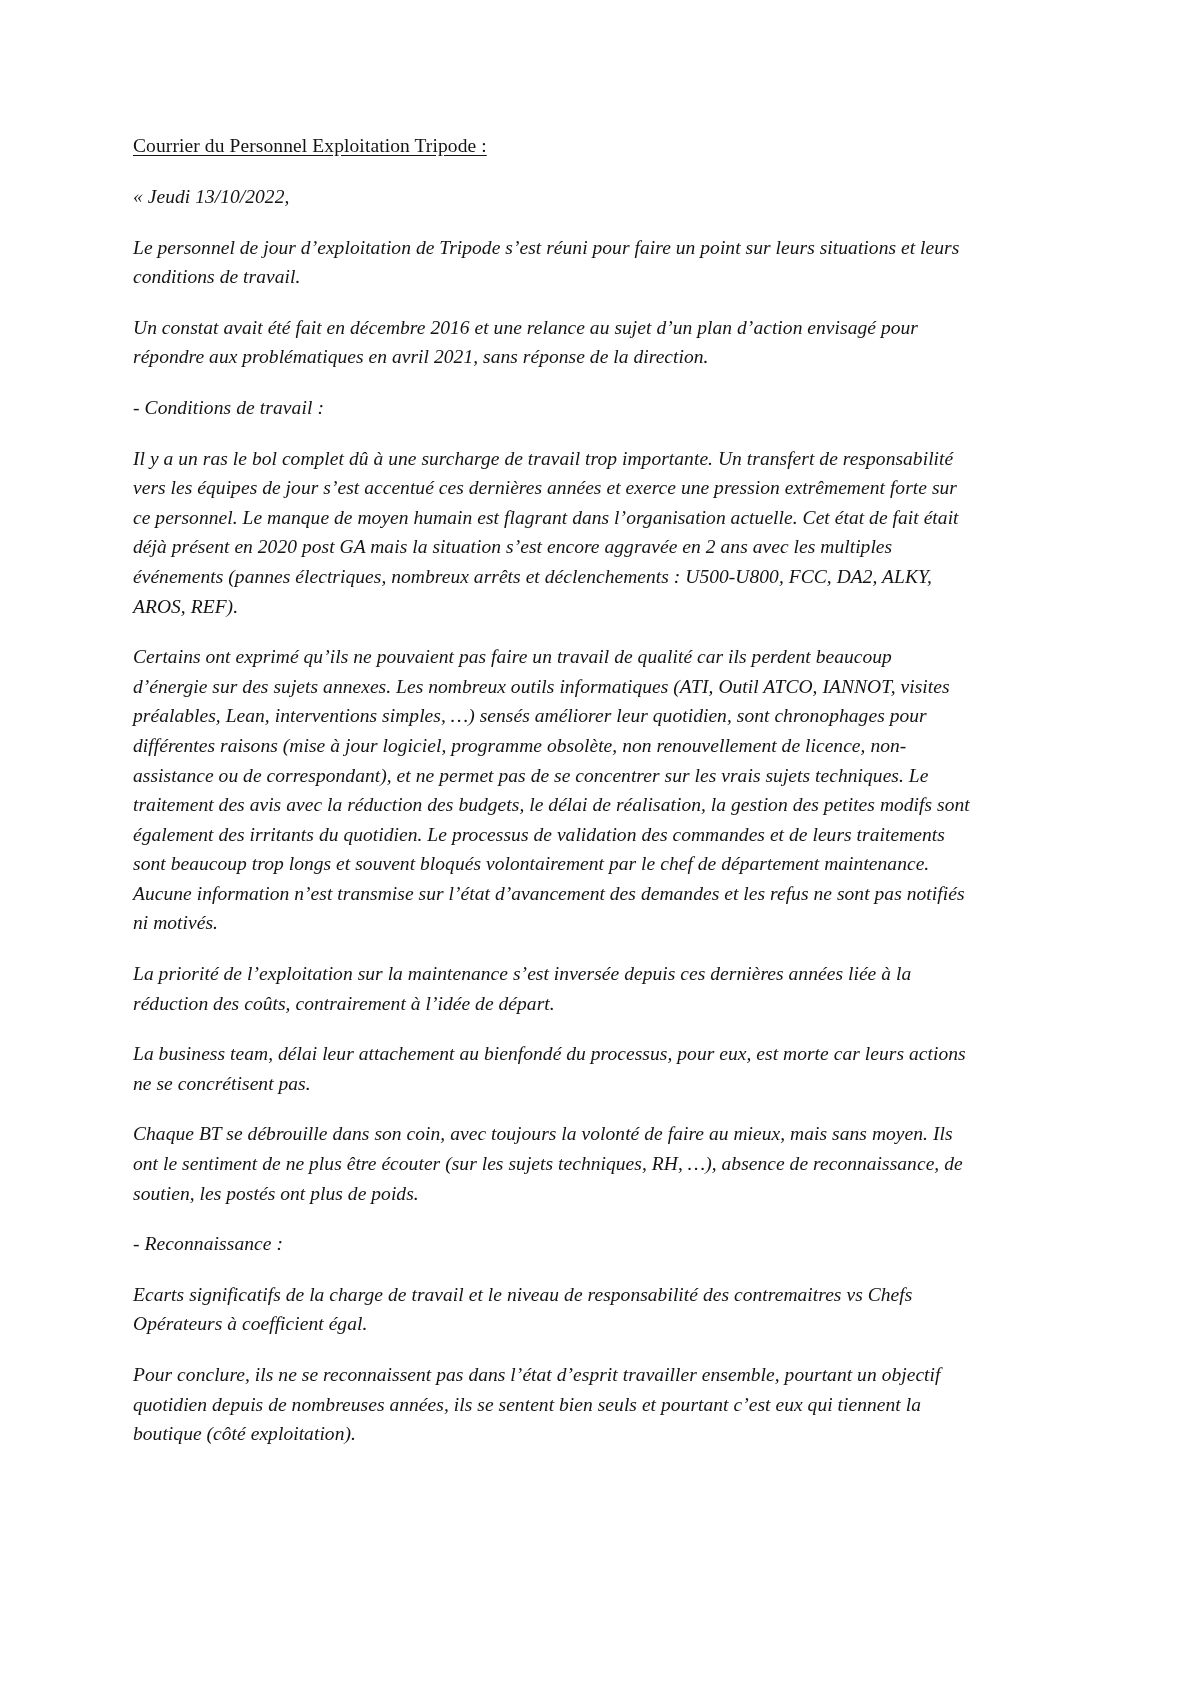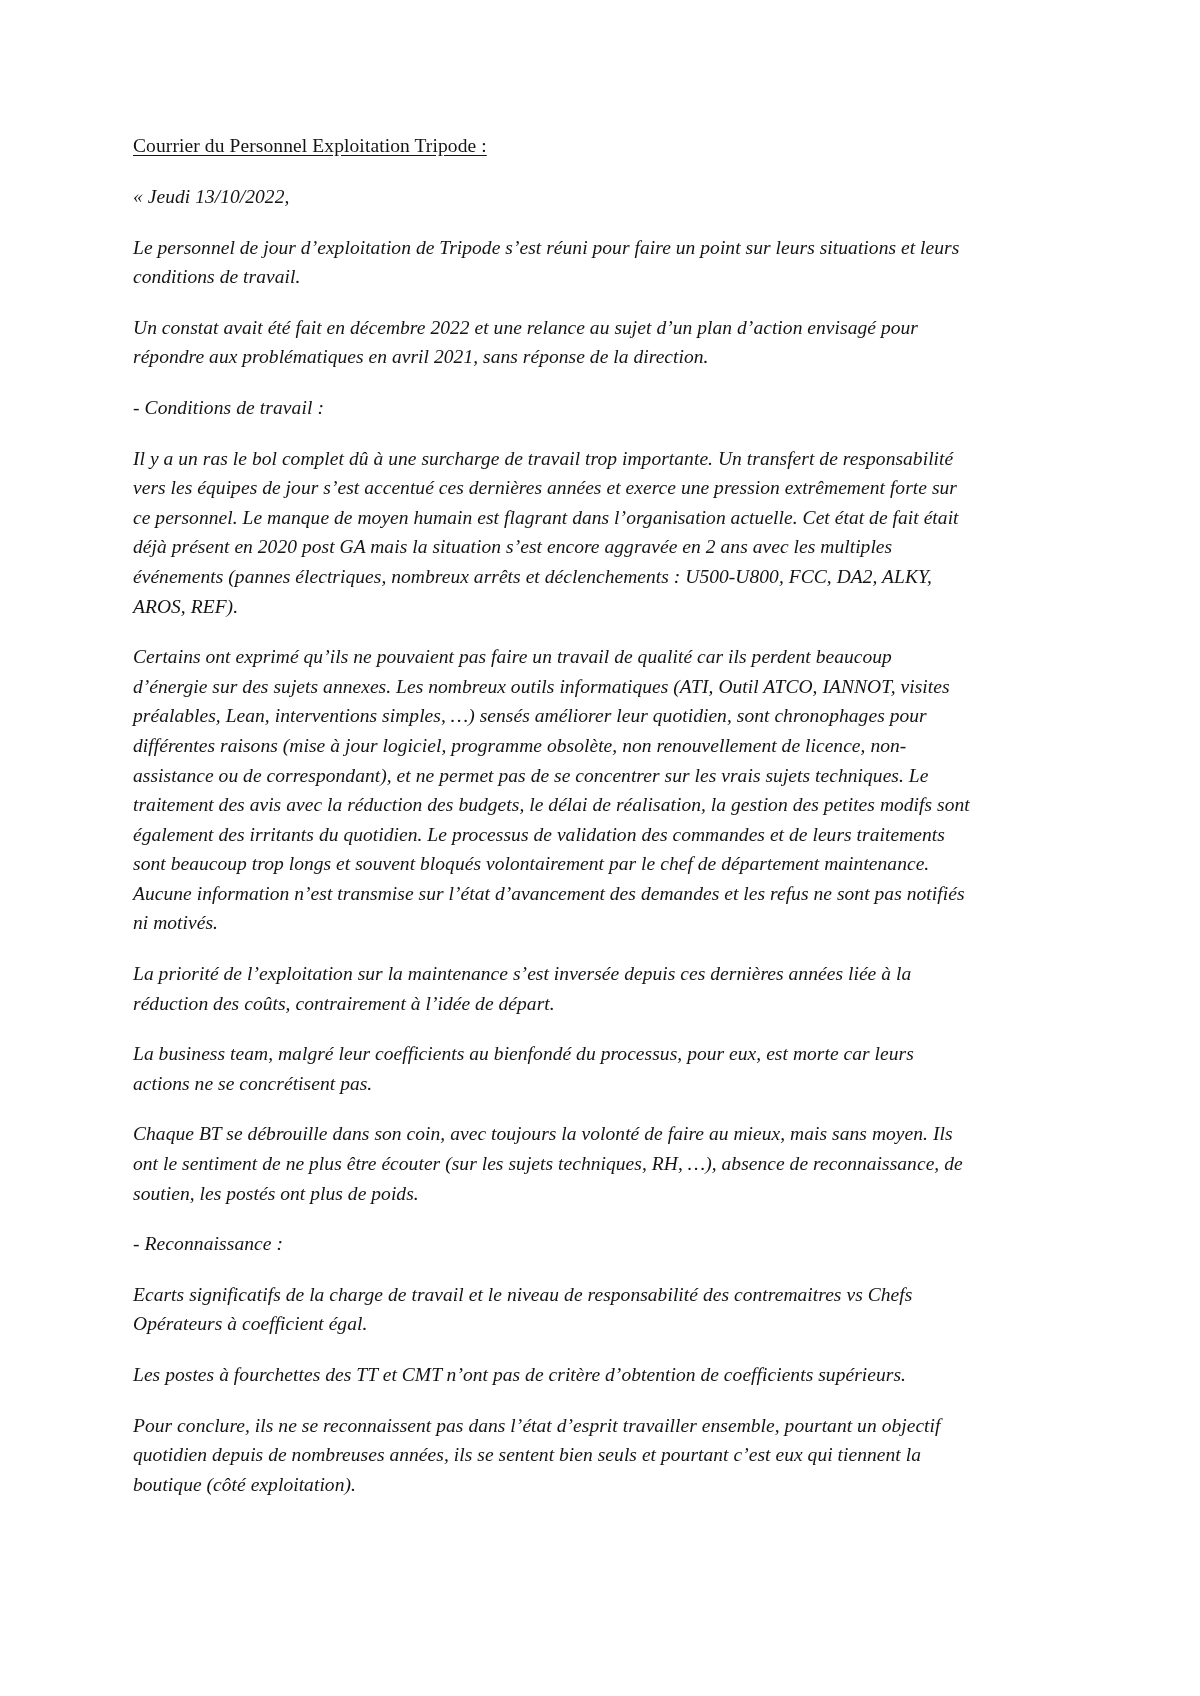--- a/index.html
+++ b/index.html
@@ -57,25 +57,24 @@
 </style>
 </head>
 <body>
 
 <div class="page">
   <div class="doc-body">
     <div class="doc-title">Courrier du Personnel Exploitation Tripode :</div>
 
     <p class="para">« Jeudi 13/10/2022,</p>
     <p class="para">Le personnel de jour d’exploitation de Tripode s’est réuni pour faire un point sur leurs situations et leurs conditions de travail.</p>
-    <p class="para">Un constat avait été fait en décembre 2022 et une relance au sujet d’un plan d’action envisagé pour répondre aux problématiques en avril 2021, sans réponse de la direction.</p>
+    <p class="para">Un constat avait été fait en décembre 2016 et une relance au sujet d’un plan d’action envisagé pour répondre aux problématiques en avril 2021, sans réponse de la direction.</p>
     <p class="para section-label">- Conditions de travail :</p>
     <p class="para">Il y a un ras le bol complet dû à une surcharge de travail trop importante. Un transfert de responsabilité vers les équipes de jour s’est accentué ces dernières années et exerce une pression extrêmement forte sur ce personnel. Le manque de moyen humain est flagrant dans l’organisation actuelle. Cet état de fait était déjà présent en 2020 post GA mais la situation s’est encore aggravée en 2 ans avec les multiples événements (pannes électriques, nombreux arrêts et déclenchements : U500-U800, FCC, DA2, ALKY, AROS, REF).</p>
     <p class="para">Certains ont exprimé qu’ils ne pouvaient pas faire un travail de qualité car ils perdent beaucoup d’énergie sur des sujets annexes. Les nombreux outils informatiques (ATI, Outil ATCO, IANNOT, visites préalables, Lean, interventions simples, …) sensés améliorer leur quotidien, sont chronophages pour différentes raisons (mise à jour logiciel, programme obsolète, non renouvellement de licence, non-assistance ou de correspondant), et ne permet pas de se concentrer sur les vrais sujets techniques. Le traitement des avis avec la réduction des budgets, le délai de réalisation, la gestion des petites modifs sont également des irritants du quotidien. Le processus de validation des commandes et de leurs traitements sont beaucoup trop longs et souvent bloqués volontairement par le chef de département maintenance. Aucune information n’est transmise sur l’état d’avancement des demandes et les refus ne sont pas notifiés ni motivés.</p>
     <p class="para">La priorité de l’exploitation sur la maintenance s’est inversée depuis ces dernières années liée à la réduction des coûts, contrairement à l’idée de départ.</p>
-    <p class="para">La business team, malgré leur coefficients au bienfondé du processus, pour eux, est morte car leurs actions ne se concrétisent pas.</p>
+    <p class="para">La business team, délai leur attachement au bienfondé du processus, pour eux, est morte car leurs actions ne se concrétisent pas.</p>
     <p class="para">Chaque BT se débrouille dans son coin, avec toujours la volonté de faire au mieux, mais sans moyen. Ils ont le sentiment de ne plus être écouter (sur les sujets techniques, RH, …), absence de reconnaissance, de soutien, les postés ont plus de poids.</p>
     <p class="para section-label">- Reconnaissance :</p>
     <p class="para">Ecarts significatifs de la charge de travail et le niveau de responsabilité des contremaitres vs Chefs Opérateurs à coefficient égal.</p>
-    <p class="para">Les postes à fourchettes des TT et CMT n’ont pas de critère d’obtention de coefficients supérieurs.</p>
     <p class="para">Pour conclure, ils ne se reconnaissent pas dans l’état d’esprit travailler ensemble, pourtant un objectif quotidien depuis de nombreuses années, ils se sentent bien seuls et pourtant c’est eux qui tiennent la boutique (côté exploitation).</p>
   </div>
 </div>
 
 </body></html>

